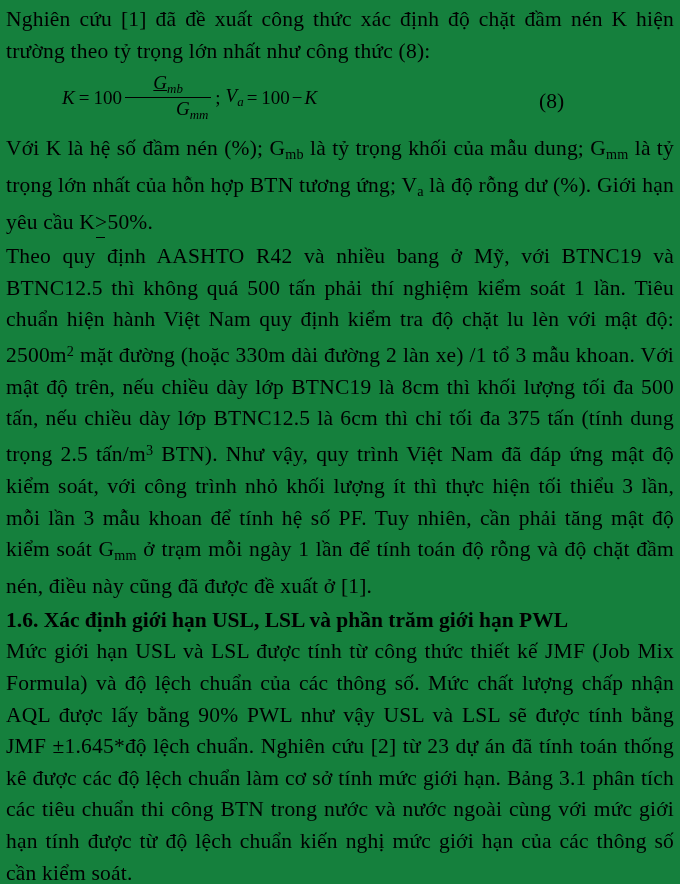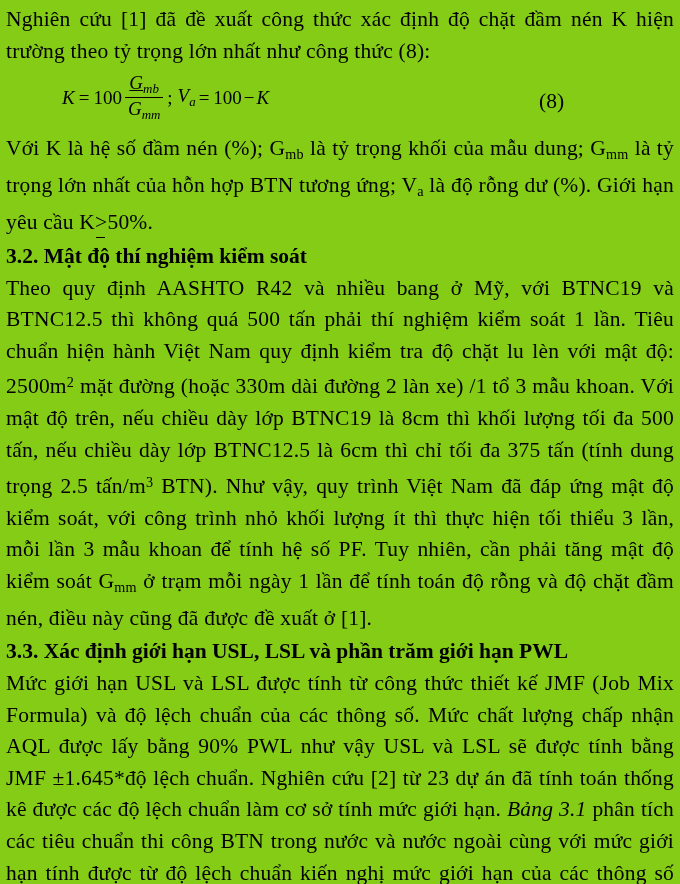--- a/index.html
+++ b/index.html
@@ -15,21 +15,21 @@
     font-family: "Liberation Serif", "DejaVu Serif", serif;
     color: #000000;
     -webkit-font-smoothing: antialiased;
   }
   .page {
     position: relative;
     width: 680px;
     height: 884px;
     box-sizing: border-box;
     padding: 4px 6px 0 6px;
-    background: #84cc16;
+    background: #15803d;
   }
   .para {
     font-size: 21.5px;
     line-height: 31.6px;
     text-align: justify;
     text-justify: inter-word;
     margin: 0;
     letter-spacing: 0.01em;
   }
   .heading {
@@ -69,20 +69,21 @@
   }
   .frac .num {
     padding: 0 3px 1px 3px;
     border-bottom: 1.2px solid #000;
     font-style: italic;
     text-decoration: underline;
   }
   .frac .den {
     padding: 1px 3px 0 3px;
     font-style: italic;
+    margin-left: 48px;
   }
   sub {
     font-size: 0.68em;
     vertical-align: -0.28em;
     font-style: italic;
   }
   .eqn-num {
     position: absolute;
     left: 533px;
     top: 20px;
@@ -90,21 +91,20 @@
   }
   .sub-txt {
     font-size: 0.66em;
     vertical-align: -0.25em;
   }
   .sup-txt {
     font-size: 0.66em;
     vertical-align: 0.45em;
   }
   .ital {
-    font-style: italic;
   }
   .geq {
     position: relative;
     display: inline-block;
   }
   .geq::after {
     content: "";
     position: absolute;
     left: 1px;
     right: 2px;
@@ -137,23 +137,22 @@
       <span style="margin:0 2px;">−</span>
       <i>K</i>
     </div>
     <div class="eqn-num">(8)</div>
   </div>
 
   <p class="para"><span>Với K là hệ số đầm nén (%); G</span><span class="sub-txt">mb</span><span> là tỷ trọng khối của mẫu dung; G</span><span class="sub-txt">mm</span><span> là tỷ trọng lớn nhất của hỗn hợp BTN tương ứng; V</span><span class="sub-txt">a</span><span> là độ rỗng dư (%). Giới hạn yêu cầu K</span><span class="geq">&gt;</span><span>50%.</span></p>
 
   <div class="spacer-xs"></div>
 
-  <h3 class="heading">3.2. Mật độ thí nghiệm kiểm soát</h3>
 
   <p class="para"><span>Theo quy định AASHTO R42 và nhiều bang ở Mỹ, với BTNC19 và BTNC12.5 thì không quá 500 tấn phải thí nghiệm kiểm soát 1 lần. Tiêu chuẩn hiện hành Việt Nam quy định kiểm tra độ chặt lu lèn với mật độ: 2500m</span><span class="sup-txt">2</span><span> mặt đường (hoặc 330m dài đường 2 làn xe) /1 tổ 3 mẫu khoan. Với mật độ trên, nếu chiều dày lớp BTNC19 là 8cm thì khối lượng tối đa 500 tấn, nếu chiều dày lớp BTNC12.5 là 6cm thì chỉ tối đa 375 tấn (tính dung trọng 2.5 tấn/m</span><span class="sup-txt">3</span><span> BTN). Như vậy, quy trình Việt Nam đã đáp ứng mật độ kiểm soát, với công trình nhỏ khối lượng ít thì thực hiện tối thiểu 3 lần, mỗi lần 3 mẫu khoan để tính hệ số PF. Tuy nhiên, cần phải tăng mật độ kiểm soát G</span><span class="sub-txt">mm</span><span> ở trạm mỗi ngày 1 lần để tính toán độ rỗng và độ chặt đầm nén, điều này cũng đã được đề xuất ở [1].</span></p>
 
   <div class="spacer-xs"></div>
 
-  <h3 class="heading">3.3. Xác định giới hạn USL, LSL và phần trăm giới hạn PWL</h3>
+  <h3 class="heading">1.6. Xác định giới hạn USL, LSL và phần trăm giới hạn PWL</h3>
 
   <p class="para"><span>Mức giới hạn USL và LSL được tính từ công thức thiết kế JMF (Job Mix Formula) và độ lệch chuẩn của các thông số. Mức chất lượng chấp nhận AQL được lấy bằng 90% PWL như vậy USL và LSL sẽ được tính bằng JMF ±1.645*độ lệch chuẩn. Nghiên cứu [2] từ 23 dự án đã tính toán thống kê được các độ lệch chuẩn làm cơ sở tính mức giới hạn. </span><span class="ital">Bảng 3.1</span><span> phân tích các tiêu chuẩn thi công BTN trong nước và nước ngoài cùng với mức giới hạn tính được từ độ lệch chuẩn kiến nghị mức giới hạn của các thông số cần kiểm soát.</span></p>
 
 </div>
 
 </body></html>

